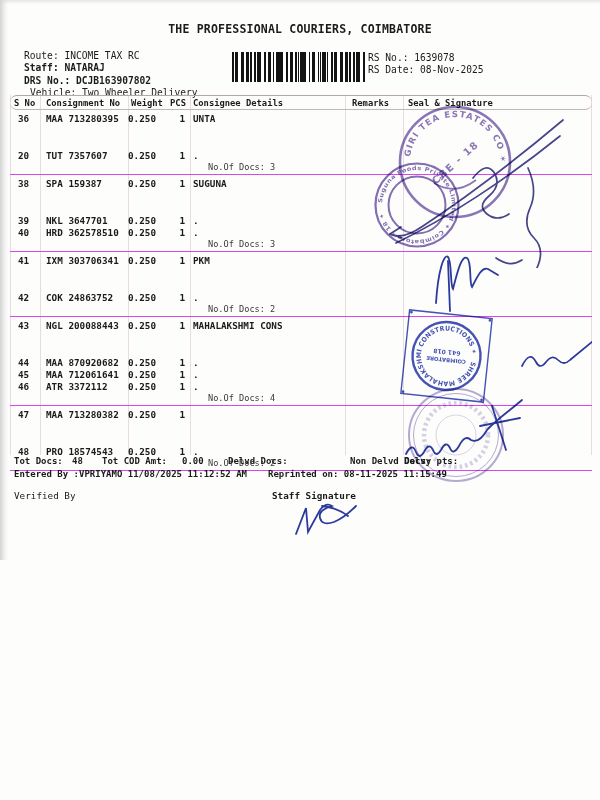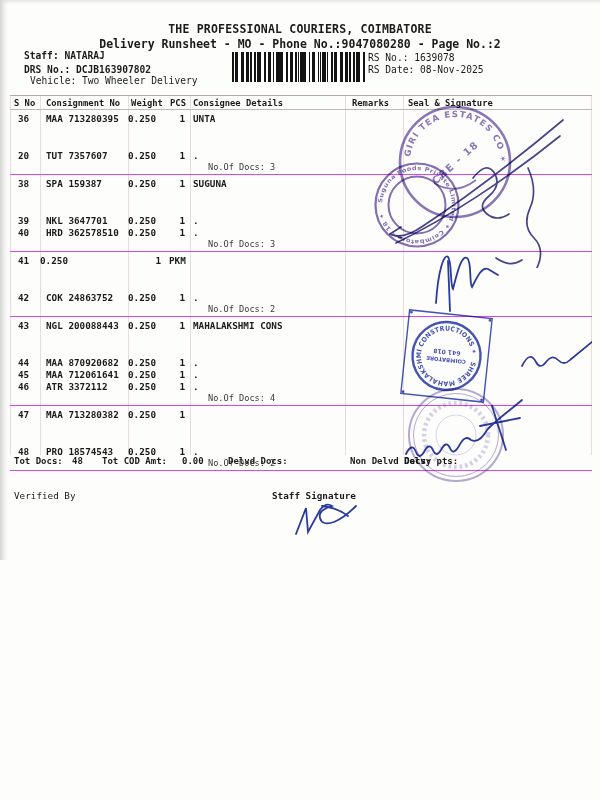--- a/index.html
+++ b/index.html
@@ -27,21 +27,21 @@
     background-image:
       repeating-linear-gradient(90deg,#141414 0 2px,rgba(255,255,255,0) 2px 5px,#141414 5px 6px,rgba(255,255,255,0) 6px 9px),
       repeating-linear-gradient(90deg,#141414 0 1px,#ffffff 1px 3px,#141414 3px 6px,#ffffff 6px 11px);}
   .meta-right{position:absolute;left:368px;top:52px;font-size:9.6px;line-height:12px;}
 
   .table-wrap{position:absolute;left:10px;top:95px;width:582px;}
   .gridlines{position:absolute;left:10px;top:95px;width:582px;height:360px;pointer-events:none;}
   .vline{position:absolute;top:0;bottom:0;width:1px;background:#e8dcdc;}
   .thead{display:grid;grid-template-columns:30px 88px 38px 24px 155px 58px 189px;
     border-top:1px solid #b3a7a7;border-bottom:1px solid #c2b6b6;height:13px;
-    font-size:8.8px;font-weight:bold;align-items:center;}
+    font-size:8.8px;font-weight:bold;align-items:center;border-radius:7px;}
   .thead .h{white-space:nowrap;}
   .h-sno{padding-left:4px;}  .h-cons{padding-left:6px;}
   .h-weight{text-align:center;} .h-pcs{text-align:center;}
   .h-consignee{padding-left:3px;} .h-remarks{padding-left:7px;} .h-seal{padding-left:5px;}
 
   .group{border-bottom:1px solid #d946ef;padding-top:3px;}
   .row{display:grid;grid-template-columns:30px 88px 38px 24px 155px 58px 189px;
     font-size:9.3px;font-weight:bold;line-height:11px;}
   .row.first{height:37px;}
   .row.compact{height:12px;}
@@ -71,23 +71,23 @@
   .st-mahalakshmi{transform:rotate(186deg);}
 </style>
 </head>
 <body>
 
 <div class="page">
   <div class="scan-edge-left"></div>
   <div class="scan-edge-top"></div>
 
   <div class="doc-title">THE PROFESSIONAL COURIERS, COIMBATORE</div>
-  <div class="doc-subtitle">Delivery Runsheet - MO - Phone No.:9047080280 - Page No.:2</div>
 
   <div class="meta-left">
+    <div class="meta-line">Route: INCOME TAX RC</div>
     <div class="meta-line bold">Staff: NATARAJ</div>
     <div class="meta-line bold drs">DRS No.: DCJB163907802</div>
     <div class="meta-line vehicle">Vehicle: Two Wheeler Delivery</div>
   </div>
 
   <div class="barcode"></div>
 
   <div class="meta-right">
     <div>RS No.: 1639078</div>
     <div>RS Date: 08-Nov-2025</div>
@@ -151,20 +151,21 @@
             <div class="cell c-consignment">HRD 362578510</div>
             <div class="cell c-weight">0.250</div>
             <div class="cell c-pcs">1</div>
             <div class="cell c-consignee">.</div>
           </div>
           <div class="docs-line">No.Of Docs: 3</div>
         </div>
         <div class="group">
           <div class="row first">
             <div class="cell c-s_no">41</div>
+            <div class="cell c-consignment">IXM 303706341</div>
             <div class="cell c-weight">0.250</div>
             <div class="cell c-pcs">1</div>
             <div class="cell c-consignee">PKM</div>
           </div>
           <div class="row compact">
             <div class="cell c-s_no">42</div>
             <div class="cell c-consignment">COK 24863752</div>
             <div class="cell c-weight">0.250</div>
             <div class="cell c-pcs">1</div>
             <div class="cell c-consignee">.</div>
@@ -223,20 +224,24 @@
 
   <div class="footer">
     <div class="frow1">
       <span class="f-totdocs">Tot Docs:</span>
       <span class="f-totdocs-v">48</span>
       <span class="f-cod">Tot COD Amt:</span>
       <span class="f-cod-v">0.00</span>
       <span class="f-delvd">Delvd Docs:</span>
       <span class="f-nondelvd">Non Delvd Docs:</span>
       <span class="f-delvy">Delvy pts:</span>
+    </div>
+    <div class="frow2">
+      <span class="f-entered">Entered By :VPRIYAMO 11/08/2025 11:12:52 AM</span>
+      <span class="f-reprinted">Reprinted on: 08-11-2025 11:15:49</span>
     </div>
   </div>
 
   <div class="verified">Verified By</div>
   <div class="staffsig">Staff Signature</div>
 
   <svg class="stamp" style="left:396px;top:103px;width:118px;height:118px;opacity:.8" viewBox="0 0 118 118">
     <circle cx="59" cy="59" r="55" fill="none" stroke="#6d55a6" stroke-width="2.6"></circle>
     <defs>
         <path id="ringA" d="M 14 59 A 45 45 0 1 1 104 59 A 45 45 0 1 1 14 59"></path>

